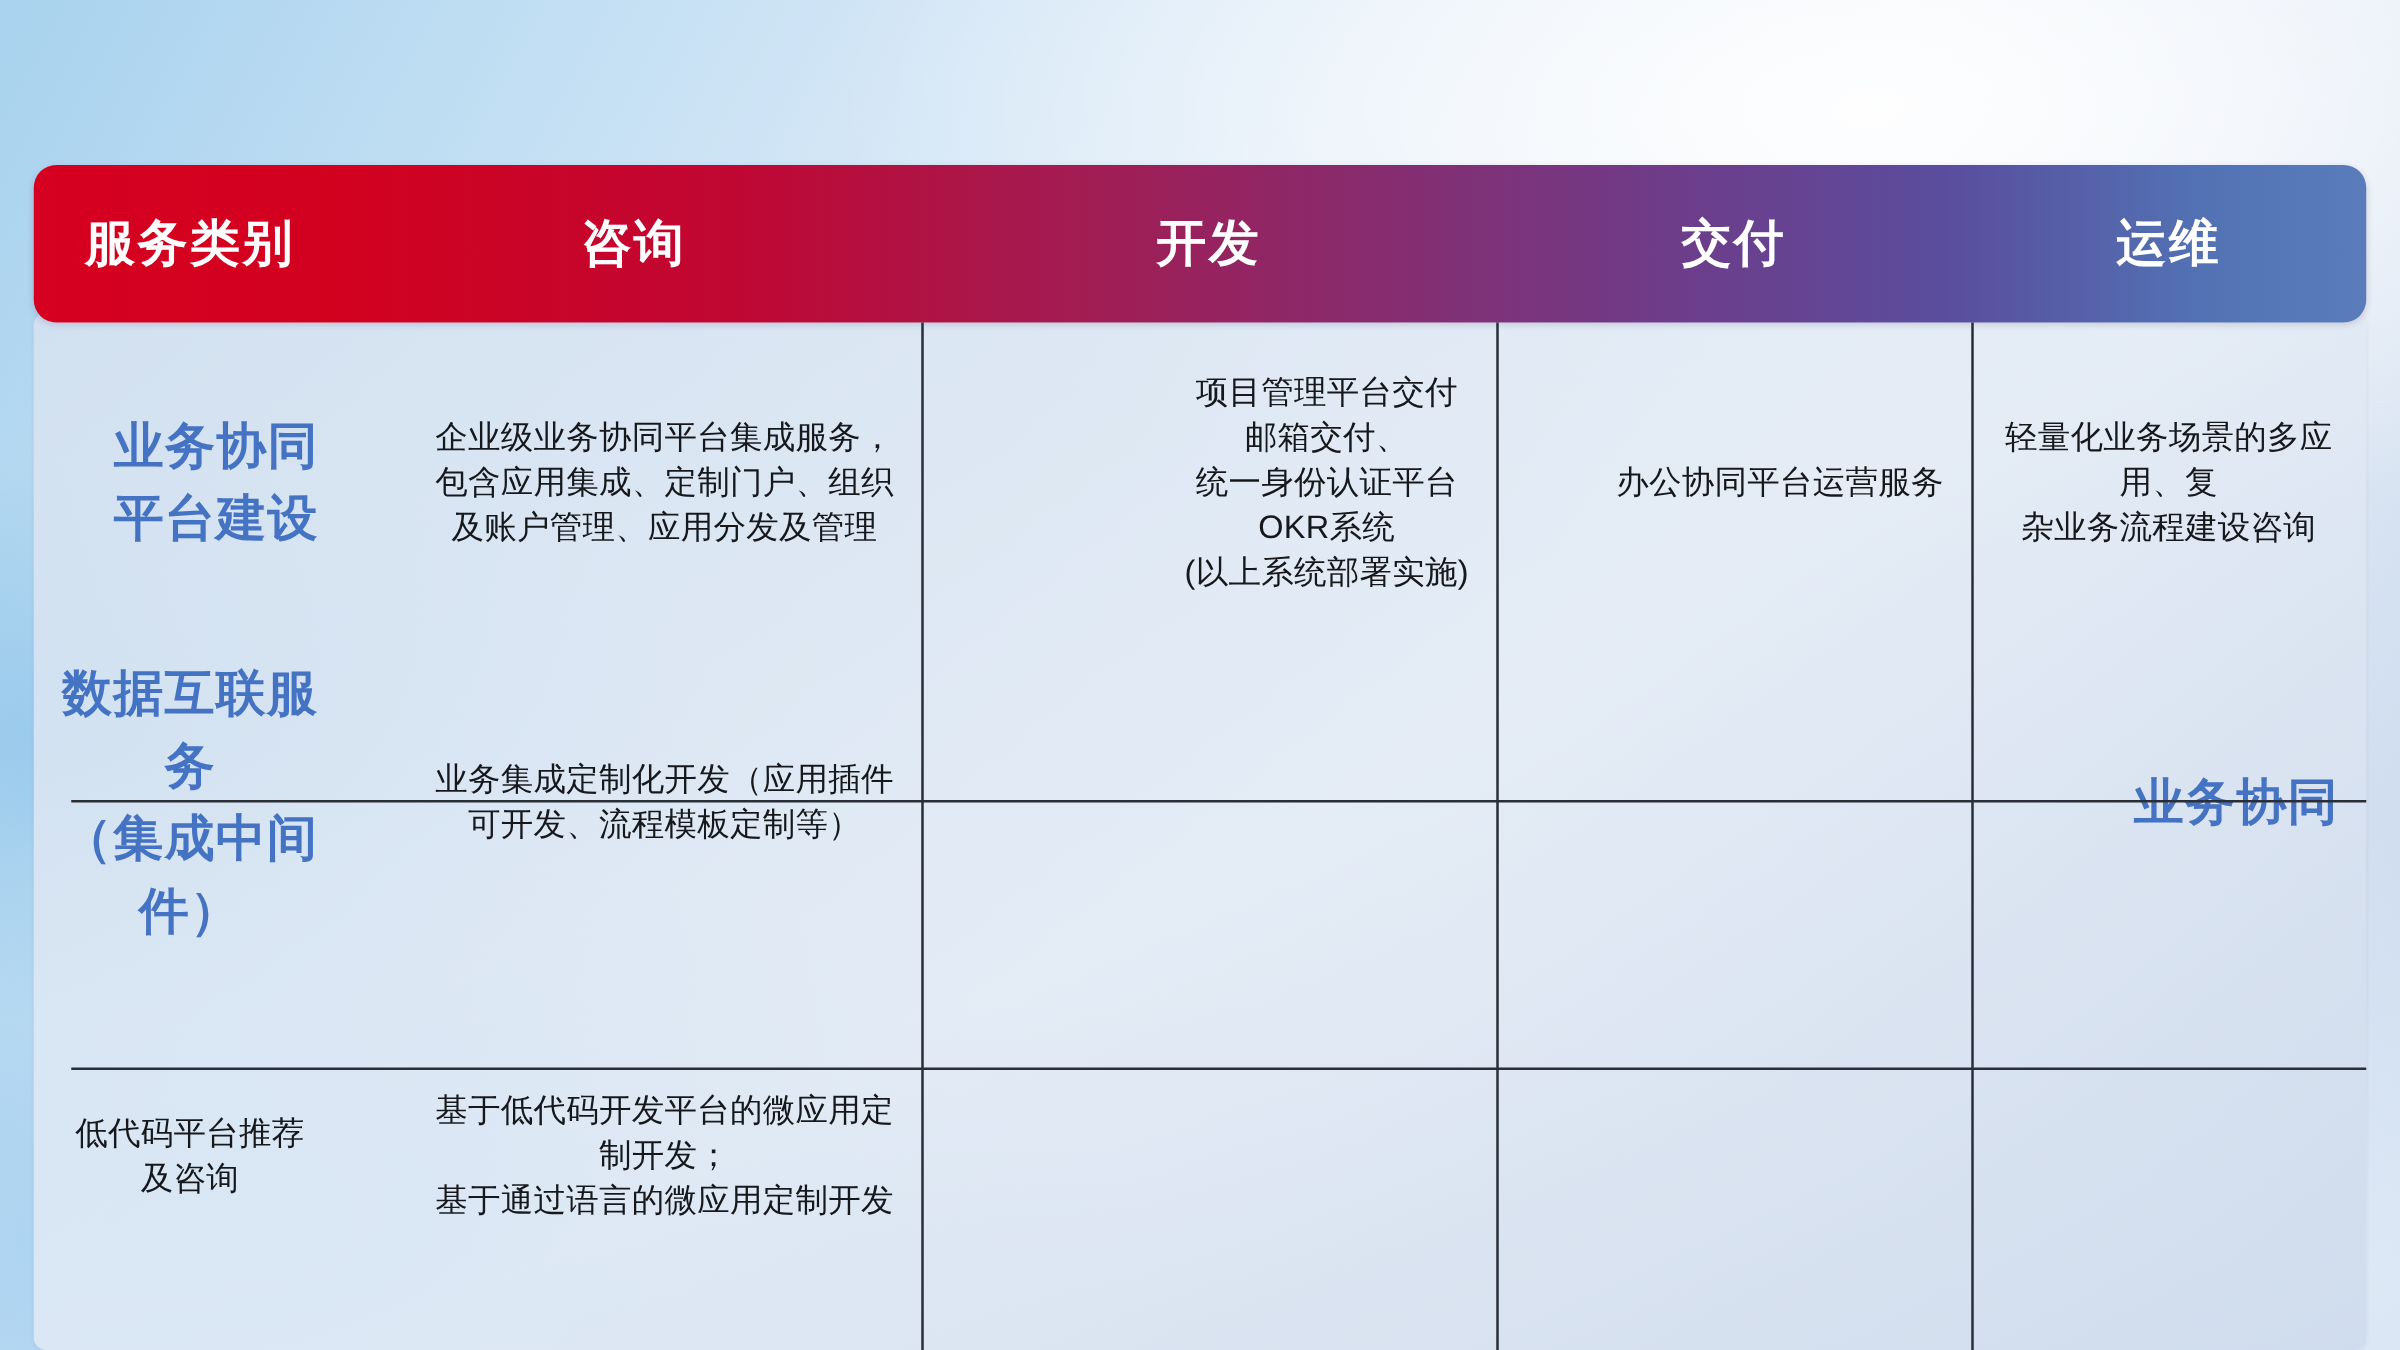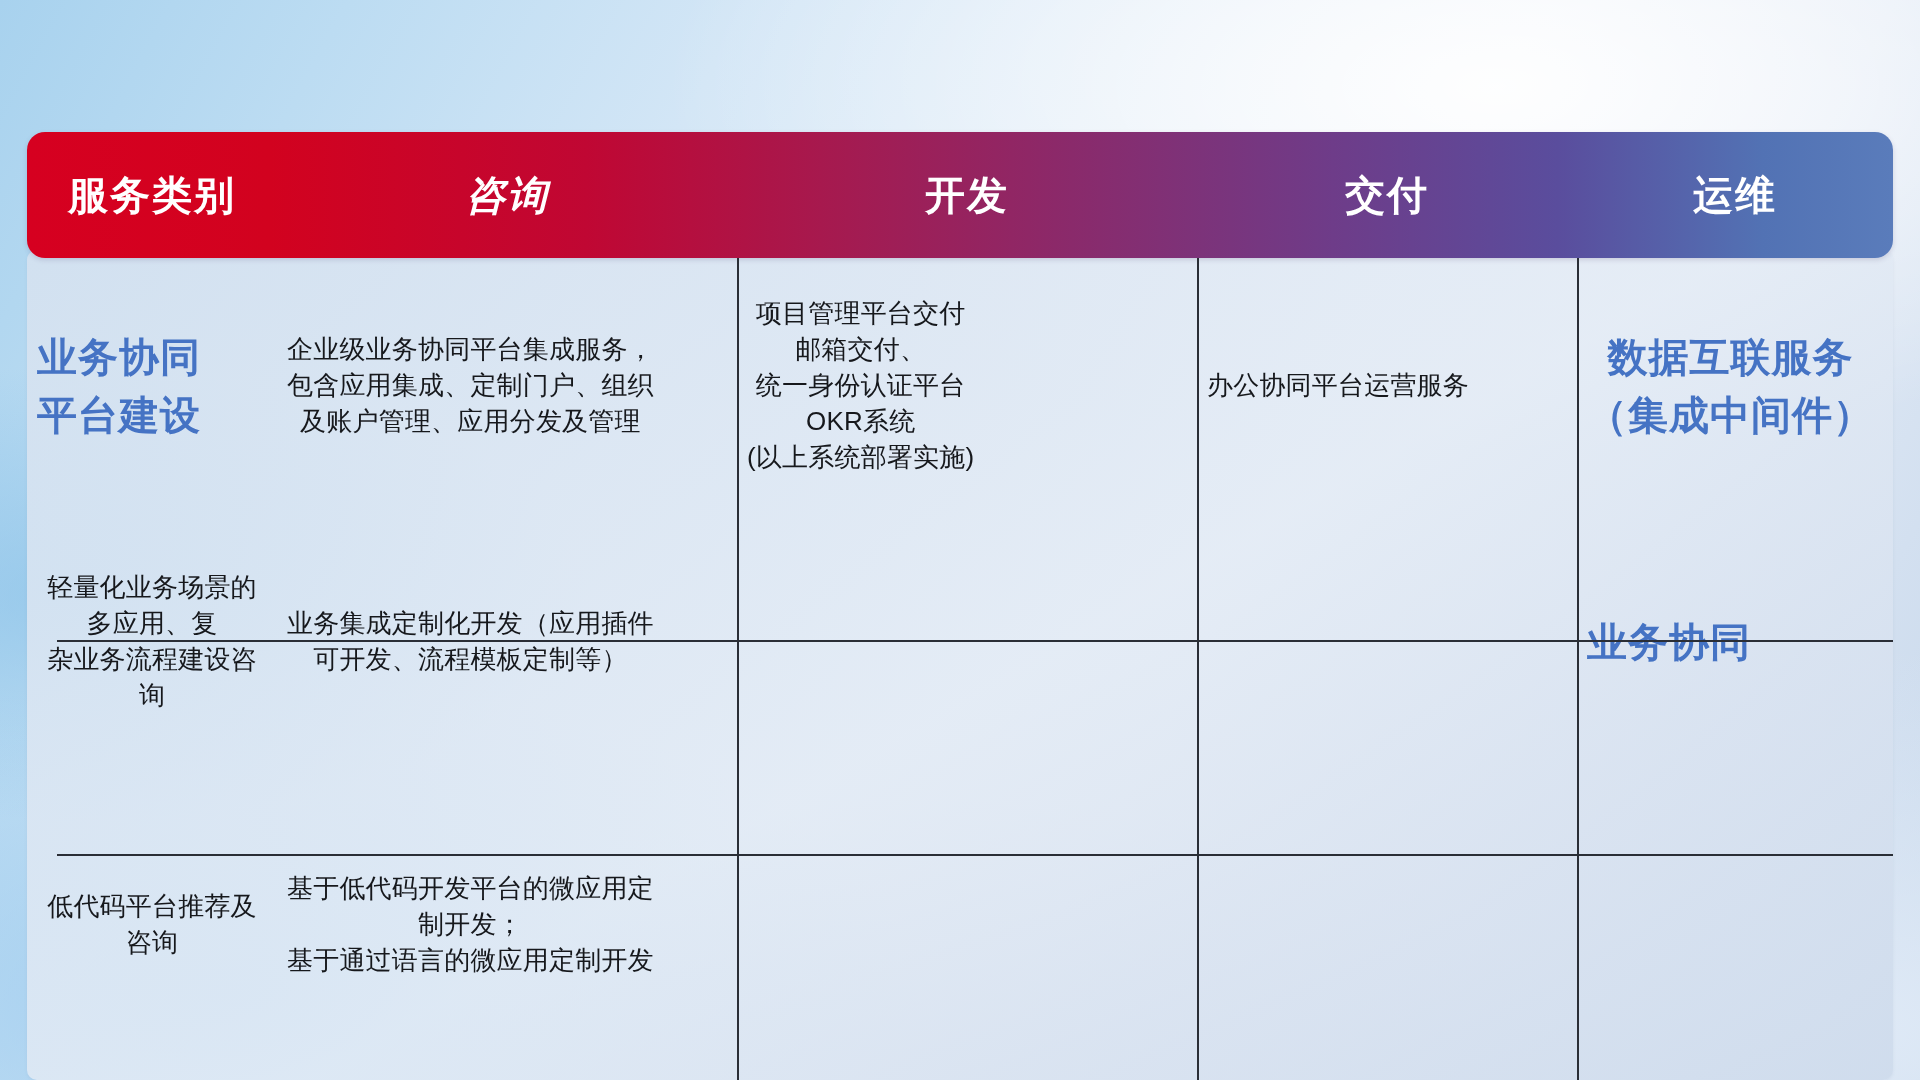--- a/index.html
+++ b/index.html
@@ -110,31 +110,31 @@
     top: 126px;
     width: 1866px;
     height: 822px;
     display: grid;
     grid-template-columns: 250px 460px 460px 380px 316px;
     grid-template-rows: 256px 256px 310px;
     z-index: 2;
   }
 
   .col-w-0 { width: 250px; }
-  .col-w-1 { width: 460px; font-style: italic; }
+  .col-w-1 { width: 460px; }
   .col-w-2 { width: 460px; }
   .col-w-3 { width: 380px; }
   .col-w-4 { width: 316px; }
 
   .cell {
     display: flex;
     align-items: center;
-    justify-content: flex-start;
+    justify-content: flex-end;
     text-align: center;
-    padding: 6px 10px;
+    padding: 6px 22px;
     position: relative;
   }
 
   .cell-text {
     font-size: 26px;
     line-height: 1.38;
     color: #16181c;
     white-space: pre-line;
     letter-spacing: 0.2px;
   }
@@ -195,26 +195,26 @@
 邮箱交付、
 统一身份认证平台
 OKR系统
 (以上系统部署实施)</span>
     </div>
     <div class="cell">
       <span class="cell-text">办公协同平台运营服务</span>
     </div>
 
     <div class="cell">
+      <span class="cell-text">轻量化业务场景的多应用、复
+杂业务流程建设咨询</span>
+    </div>
+    <div class="cell">
       <span class="row-label">数据互联服务
 （集成中间件）</span>
-    </div>
-    <div class="cell">
-      <span class="cell-text">轻量化业务场景的多应用、复
-杂业务流程建设咨询</span>
     </div>
     <div class="cell">
       <span class="cell-text">业务集成定制化开发（应用插件
 可开发、流程模板定制等）</span>
     </div>
     <div class="cell">
       <span class="cell-text"></span>
     </div>
     <div class="cell">
       <span class="cell-text"></span>

